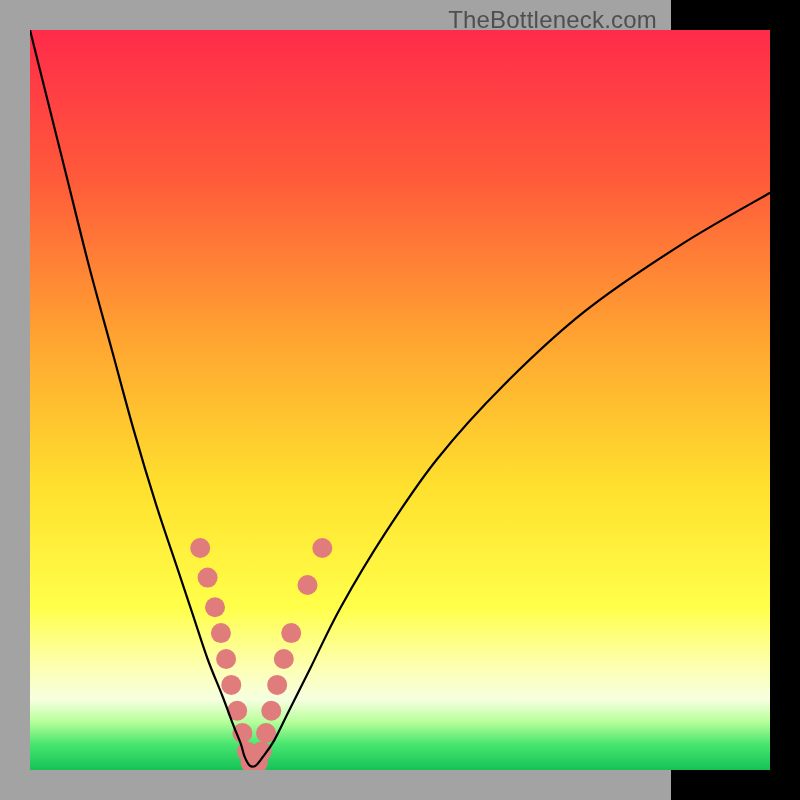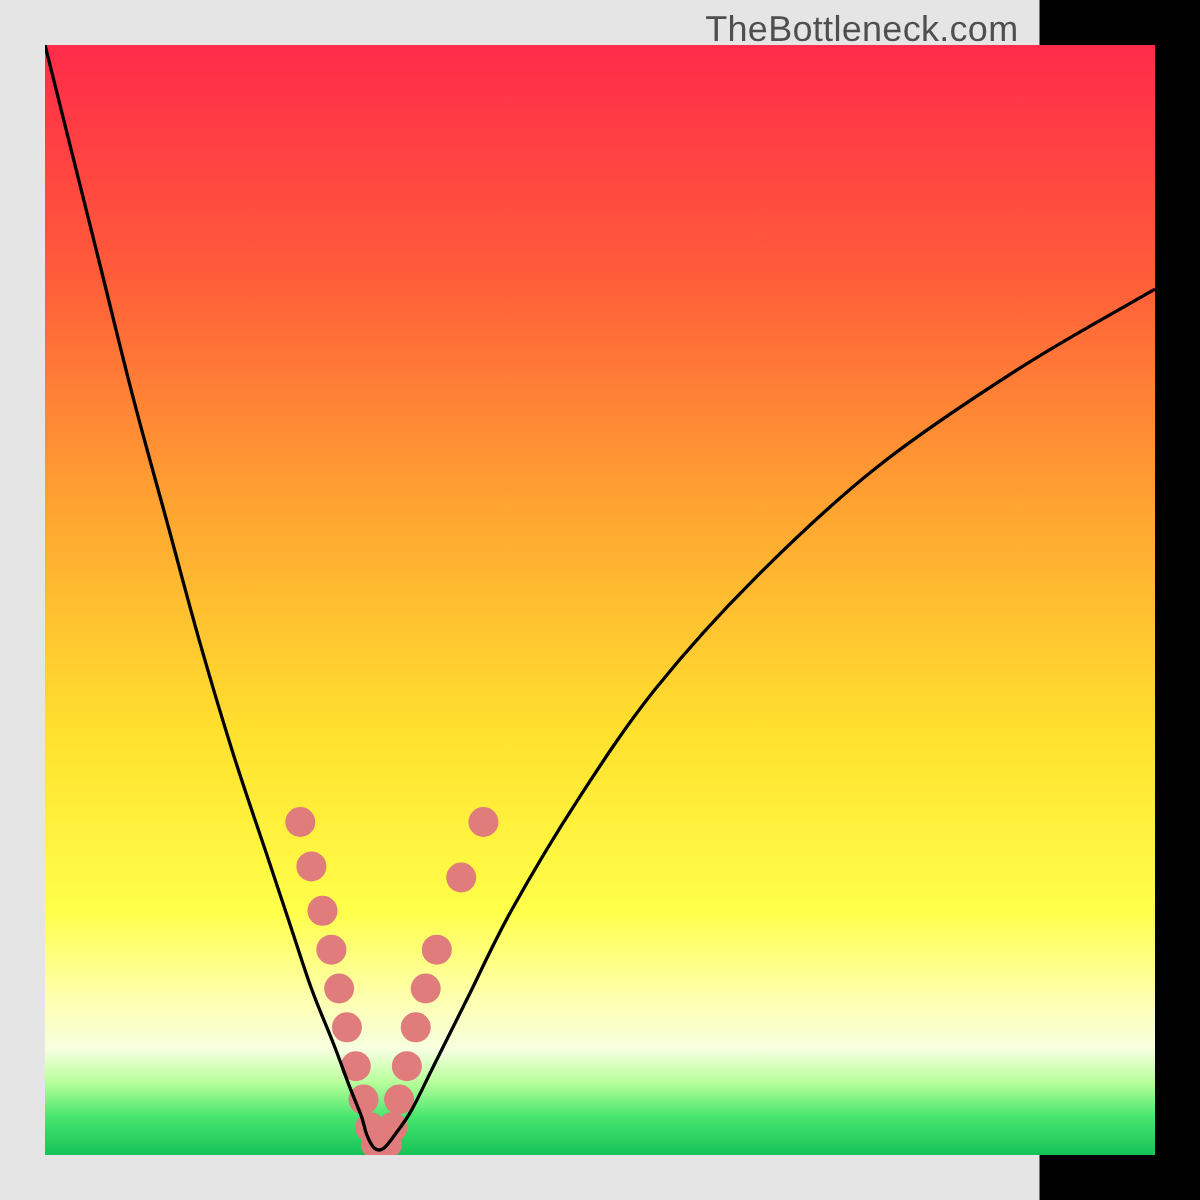--- a/index.html
+++ b/index.html
@@ -8,22 +8,21 @@
     width: 800px;
     height: 800px;
     overflow: hidden;
     background: #000;
     font-family: Arial, Helvetica, sans-serif;
   }
   .frame {
     position: absolute;
     left: 0; top: 0;
     width: 671px; height: 800px;
-    background: #e5e5e5;
-    padding-left: 22px;
+    background: #a3a3a3;
   }
   .plot {
     position: absolute;
     left: 30px;
     top: 30px;
     width: 740px;
     height: 740px;
     overflow: hidden;
   }
   .watermark {

